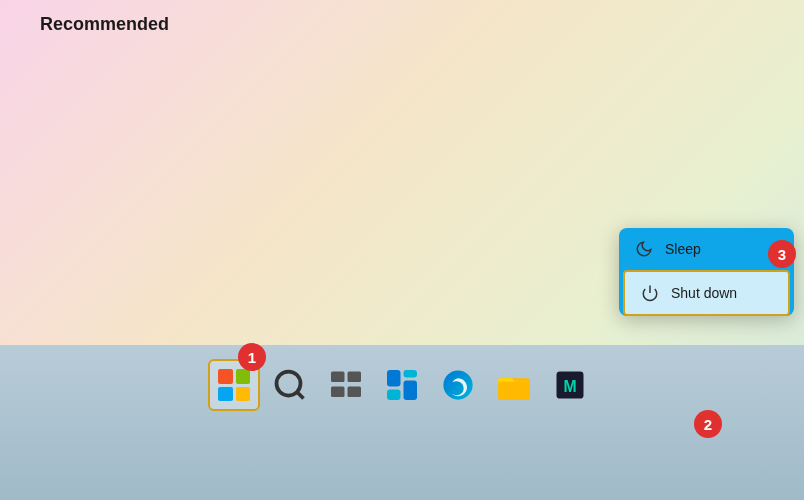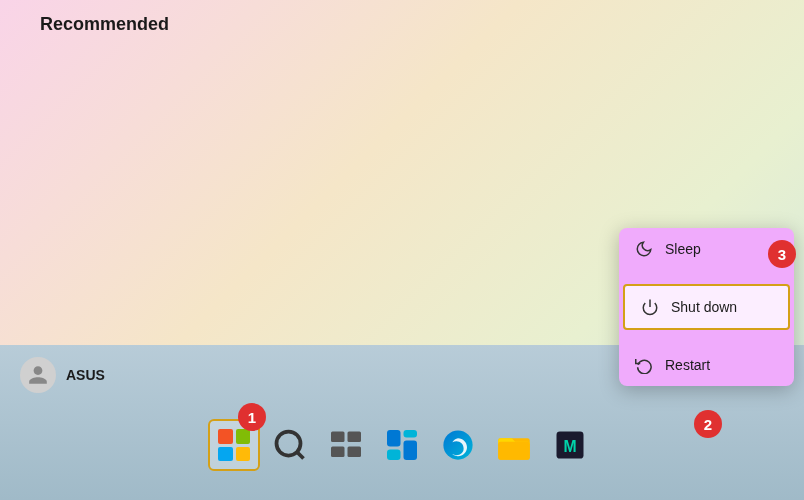--- a/index.html
+++ b/index.html
@@ -156,42 +156,42 @@
       top: 240px;
       right: 8px;
     }
 
     
     .power-menu {
       position: absolute;
       right: 10px;
       top: 228px;
       width: 175px;
-      background: #f0abfc;
+      background: #0ea5e9;
       border-radius: 8px;
       box-shadow: 0 4px 20px rgba(0,0,0,0.25);
       z-index: 15;
       overflow: hidden;
     }
 
     .power-menu-item {
       display: flex;
       align-items: center;
       padding: 12px 16px;
       gap: 12px;
       cursor: pointer;
       font-size: 14px;
       color: #1a1a1a;
     }
 
     .power-menu-item.highlighted {
       background: rgba(255,255,255,0.8);
       border: 2px solid #d4a017;
       border-radius: 4px;
-      margin: 14px 4px;
+      margin: 0 4px;
       text-align: center;
     }
 
     .power-menu-item svg {
       width: 18px;
       height: 18px;
       flex-shrink: 0;
     }
   </style>
 </head>
@@ -210,41 +210,26 @@
     </svg>
     <span>Sleep</span>
   </div>
   <div class="power-menu-item highlighted">
     <svg viewBox="0 0 24 24" fill="none" stroke="#333" stroke-width="2">
       <path d="M18.36 6.64a9 9 0 1 1-12.73 0"></path>
       <line x1="12" y1="2" x2="12" y2="12"></line>
     </svg>
     <span>Shut down</span>
   </div>
-  <div class="power-menu-item">
-    <svg viewBox="0 0 24 24" fill="none" stroke="#333" stroke-width="2">
-      <polyline points="1 4 1 10 7 10"></polyline>
-      <path d="M3.51 15a9 9 0 1 0 .49-3.31"></path>
-    </svg>
-    <span>Restart</span>
-  </div>
 </div>
 
 <div class="badge badge-3">3</div>
 
 <div class="taskbar">
 
-  <div class="user-area">
-    <div class="user-avatar">
-      <svg viewBox="0 0 24 24">
-        <path d="M12 12c2.7 0 4.8-2.1 4.8-4.8S14.7 2.4 12 2.4 7.2 4.5 7.2 7.2 9.3 12 12 12zm0 2.4c-3.2 0-9.6 1.6-9.6 4.8v2.4h19.2v-2.4c0-3.2-6.4-4.8-9.6-4.8z"></path>
-      </svg>
-    </div>
-    <span class="user-name">ASUS</span>
-  </div>
 
   <div class="badge badge-2">2</div>
 
   <div class="taskbar-icons">
 
     <div class="taskbar-icon active" style="position:relative;">
       <div class="win-logo">
         <div class="win-logo-q"></div>
         <div class="win-logo-q"></div>
         <div class="win-logo-q"></div>

